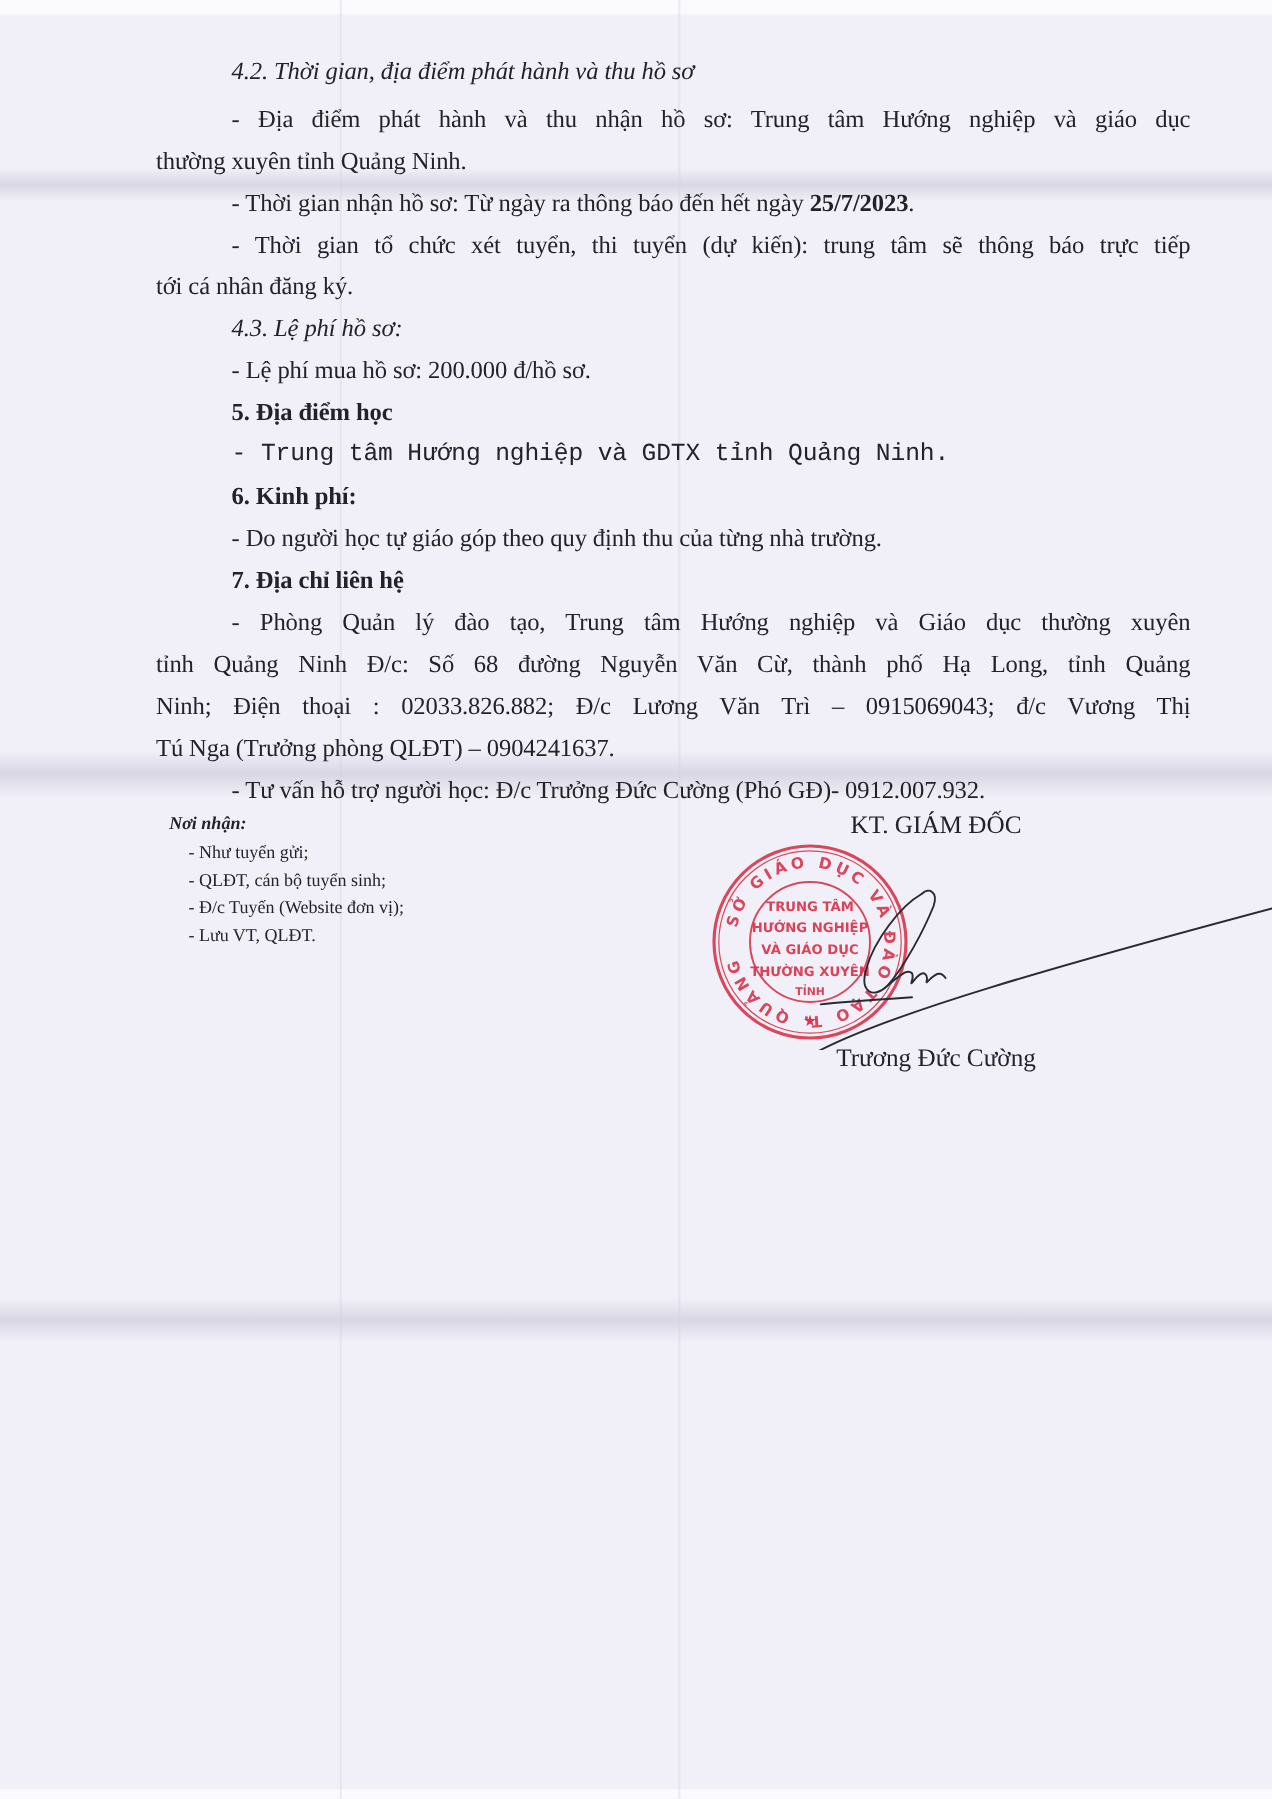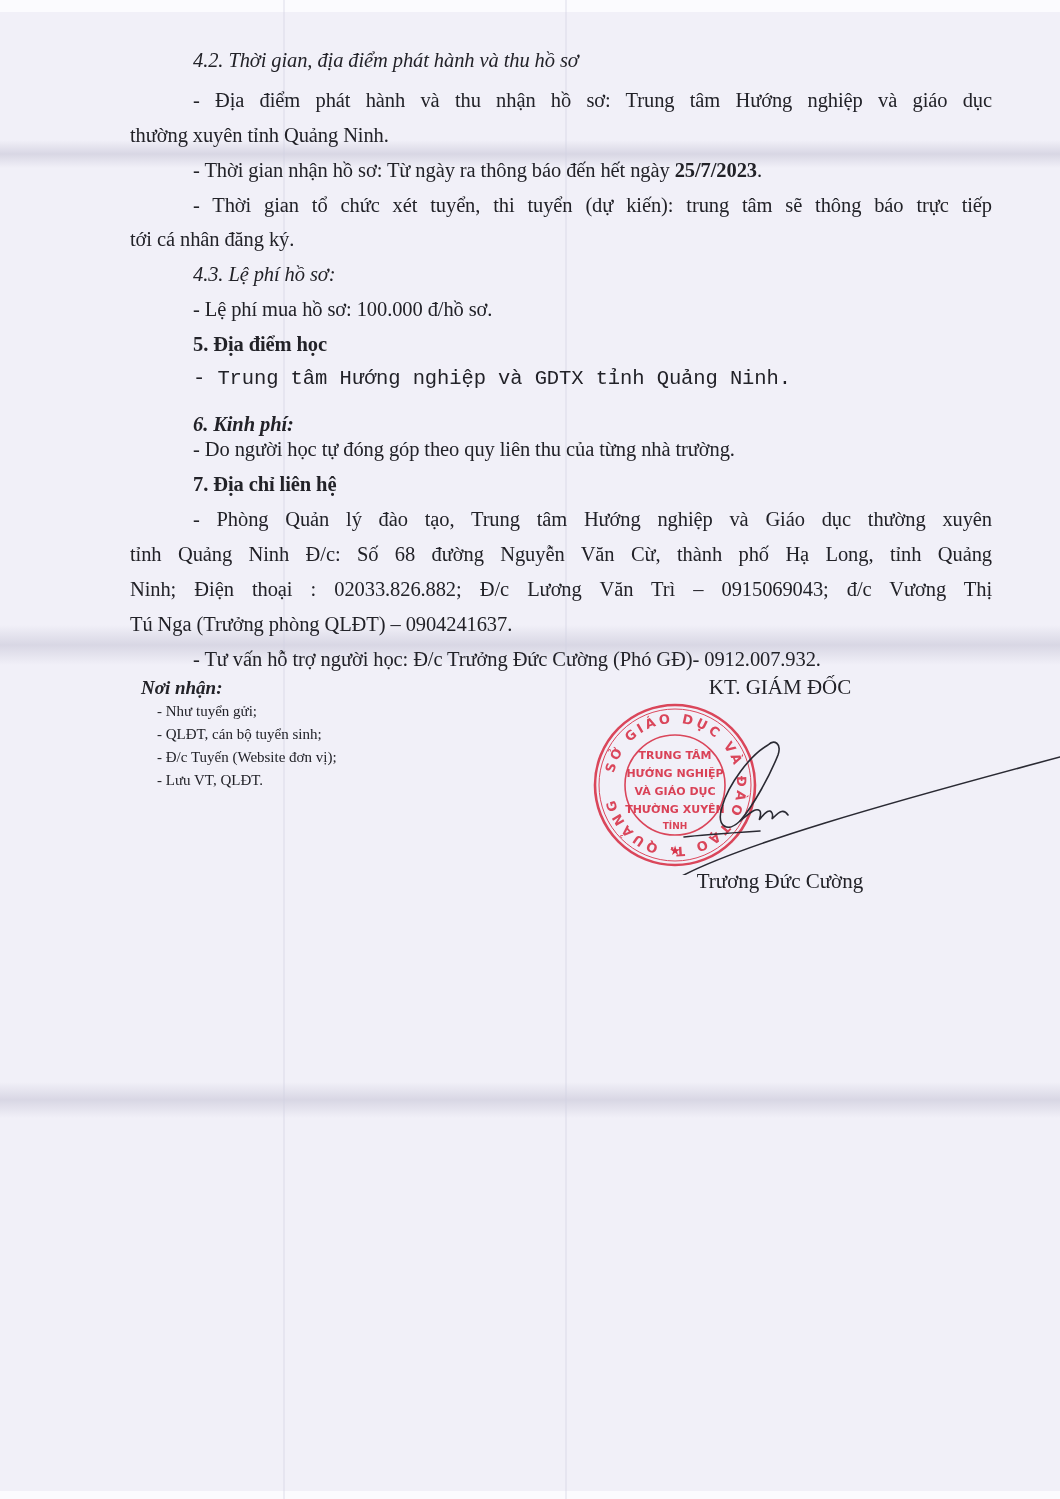--- a/index.html
+++ b/index.html
@@ -57,21 +57,21 @@
     .recipients {
       position: absolute;
       left: 141px;
       top: 676px;
       font-size: 15px;
       line-height: 23px;
     }
     .recipients .title {
       font-style: italic;
       font-weight: bold;
-      font-size: 19px;
+      font-size: 15px;
       margin-bottom: 1px;
     }
     .recipients .item { padding-left: 16px; }
 
     .sign-block {
       position: absolute;
       left: 640px;
       width: 280px;
       text-align: center;
       font-weight: normal;
@@ -107,27 +107,27 @@
 
 <div class="body-text" style="top:44px;">
   <div class="line indent italic" style="top:0px;">4.2. Thời gian, địa điểm phát hành và thu hồ sơ</div>
   <div class="line justify indent" style="top:40px;box-sizing:border-box;">- Địa điểm phát hành và thu nhận hồ sơ: Trung tâm Hướng nghiệp và giáo dục</div>
   <div class="line" style="top:75px;text-align:right;">thường xuyên tỉnh Quảng Ninh.</div>
   <div class="line indent" style="top:110px;"><span>- Thời gian nhận hồ sơ: Từ ngày ra thông báo đến hết ngày </span><span class="bold">25/7/2023</span><span>.</span></div>
   <div class="line justify indent" style="top:145px;box-sizing:border-box;">- Thời gian tổ chức xét tuyển, thi tuyển (dự kiến): trung tâm sẽ thông báo trực tiếp</div>
   <div class="line" style="top:179px;">tới cá nhân đăng ký.</div>
 
   <div class="line indent italic" style="top:214px;">4.3. Lệ phí hồ sơ:</div>
-  <div class="line indent" style="top:249px;">- Lệ phí mua hồ sơ: 100.000 đ/hồ sơ.</div>
+  <div class="line indent" style="top:249px;">- Lệ phí mua hồ sơ: 200.000 đ/hồ sơ.</div>
 
   <div class="line indent bold" style="top:284px;">5. Địa điểm học</div>
   <div class="line indent" style="top:319px;font-family:Liberation Mono, monospace;">- Trung tâm Hướng nghiệp và GDTX tỉnh Quảng Ninh.</div>
 
-  <div class="line indent bold" style="top:364px;font-style:italic;">6. Kinh phí:</div>
-  <div class="line indent" style="top:389px;">- Do người học tự đóng góp theo quy liên thu của từng nhà trường.</div>
+  <div class="line indent bold" style="top:354px;">6. Kinh phí:</div>
+  <div class="line indent" style="top:389px;">- Do người học tự giáo góp theo quy định thu của từng nhà trường.</div>
 
   <div class="line indent bold" style="top:424px;">7. Địa chỉ liên hệ</div>
   <div class="line justify indent" style="top:459px;box-sizing:border-box;">- Phòng Quản lý đào tạo, Trung tâm Hướng nghiệp và Giáo dục thường xuyên</div>
   <div class="line justify" style="top:494px;">tỉnh Quảng Ninh Đ/c: Số 68 đường Nguyễn Văn Cừ, thành phố Hạ Long, tỉnh Quảng</div>
   <div class="line justify" style="top:529px;">Ninh; Điện thoại : 02033.826.882; Đ/c Lương Văn Trì – 0915069043; đ/c Vương Thị</div>
   <div class="line" style="top:564px;">Tú Nga (Trưởng phòng QLĐT) – 0904241637.</div>
   <div class="line indent" style="top:599px;">- Tư vấn hỗ trợ người học: Đ/c Trưởng Đức Cường (Phó GĐ)- 0912.007.932.</div>
 </div>
 
 <div class="recipients">

